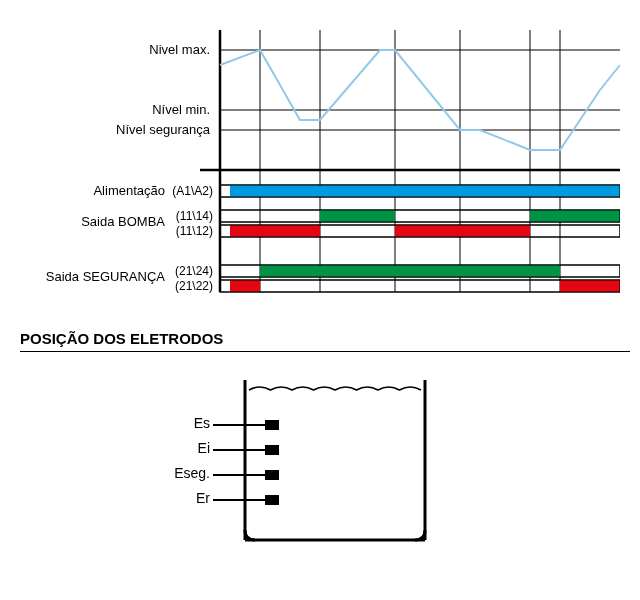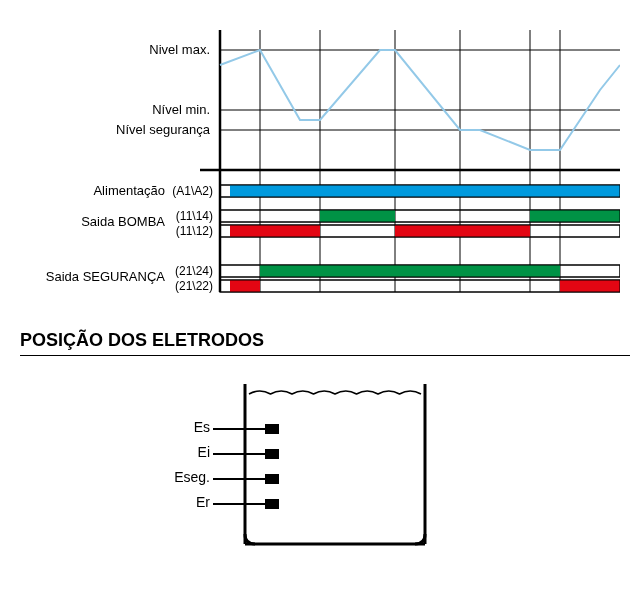--- a/index.html
+++ b/index.html
@@ -13,21 +13,21 @@
     background: #fff;
   }
   .timing-area {
     position: relative;
     width: 600px;
     height: 300px;
     margin-bottom: 20px;
   }
   .section-title {
     font-weight: bold;
-    font-size: 18px;
+    font-size: 15px;
     margin: 10px 0 4px 0;
   }
   .title-divider {
     border: none;
     border-top: 1px solid #000;
     margin: 0 0 18px 0;
     width: 610px;
   }
   .electrode-area {
     position: relative;

